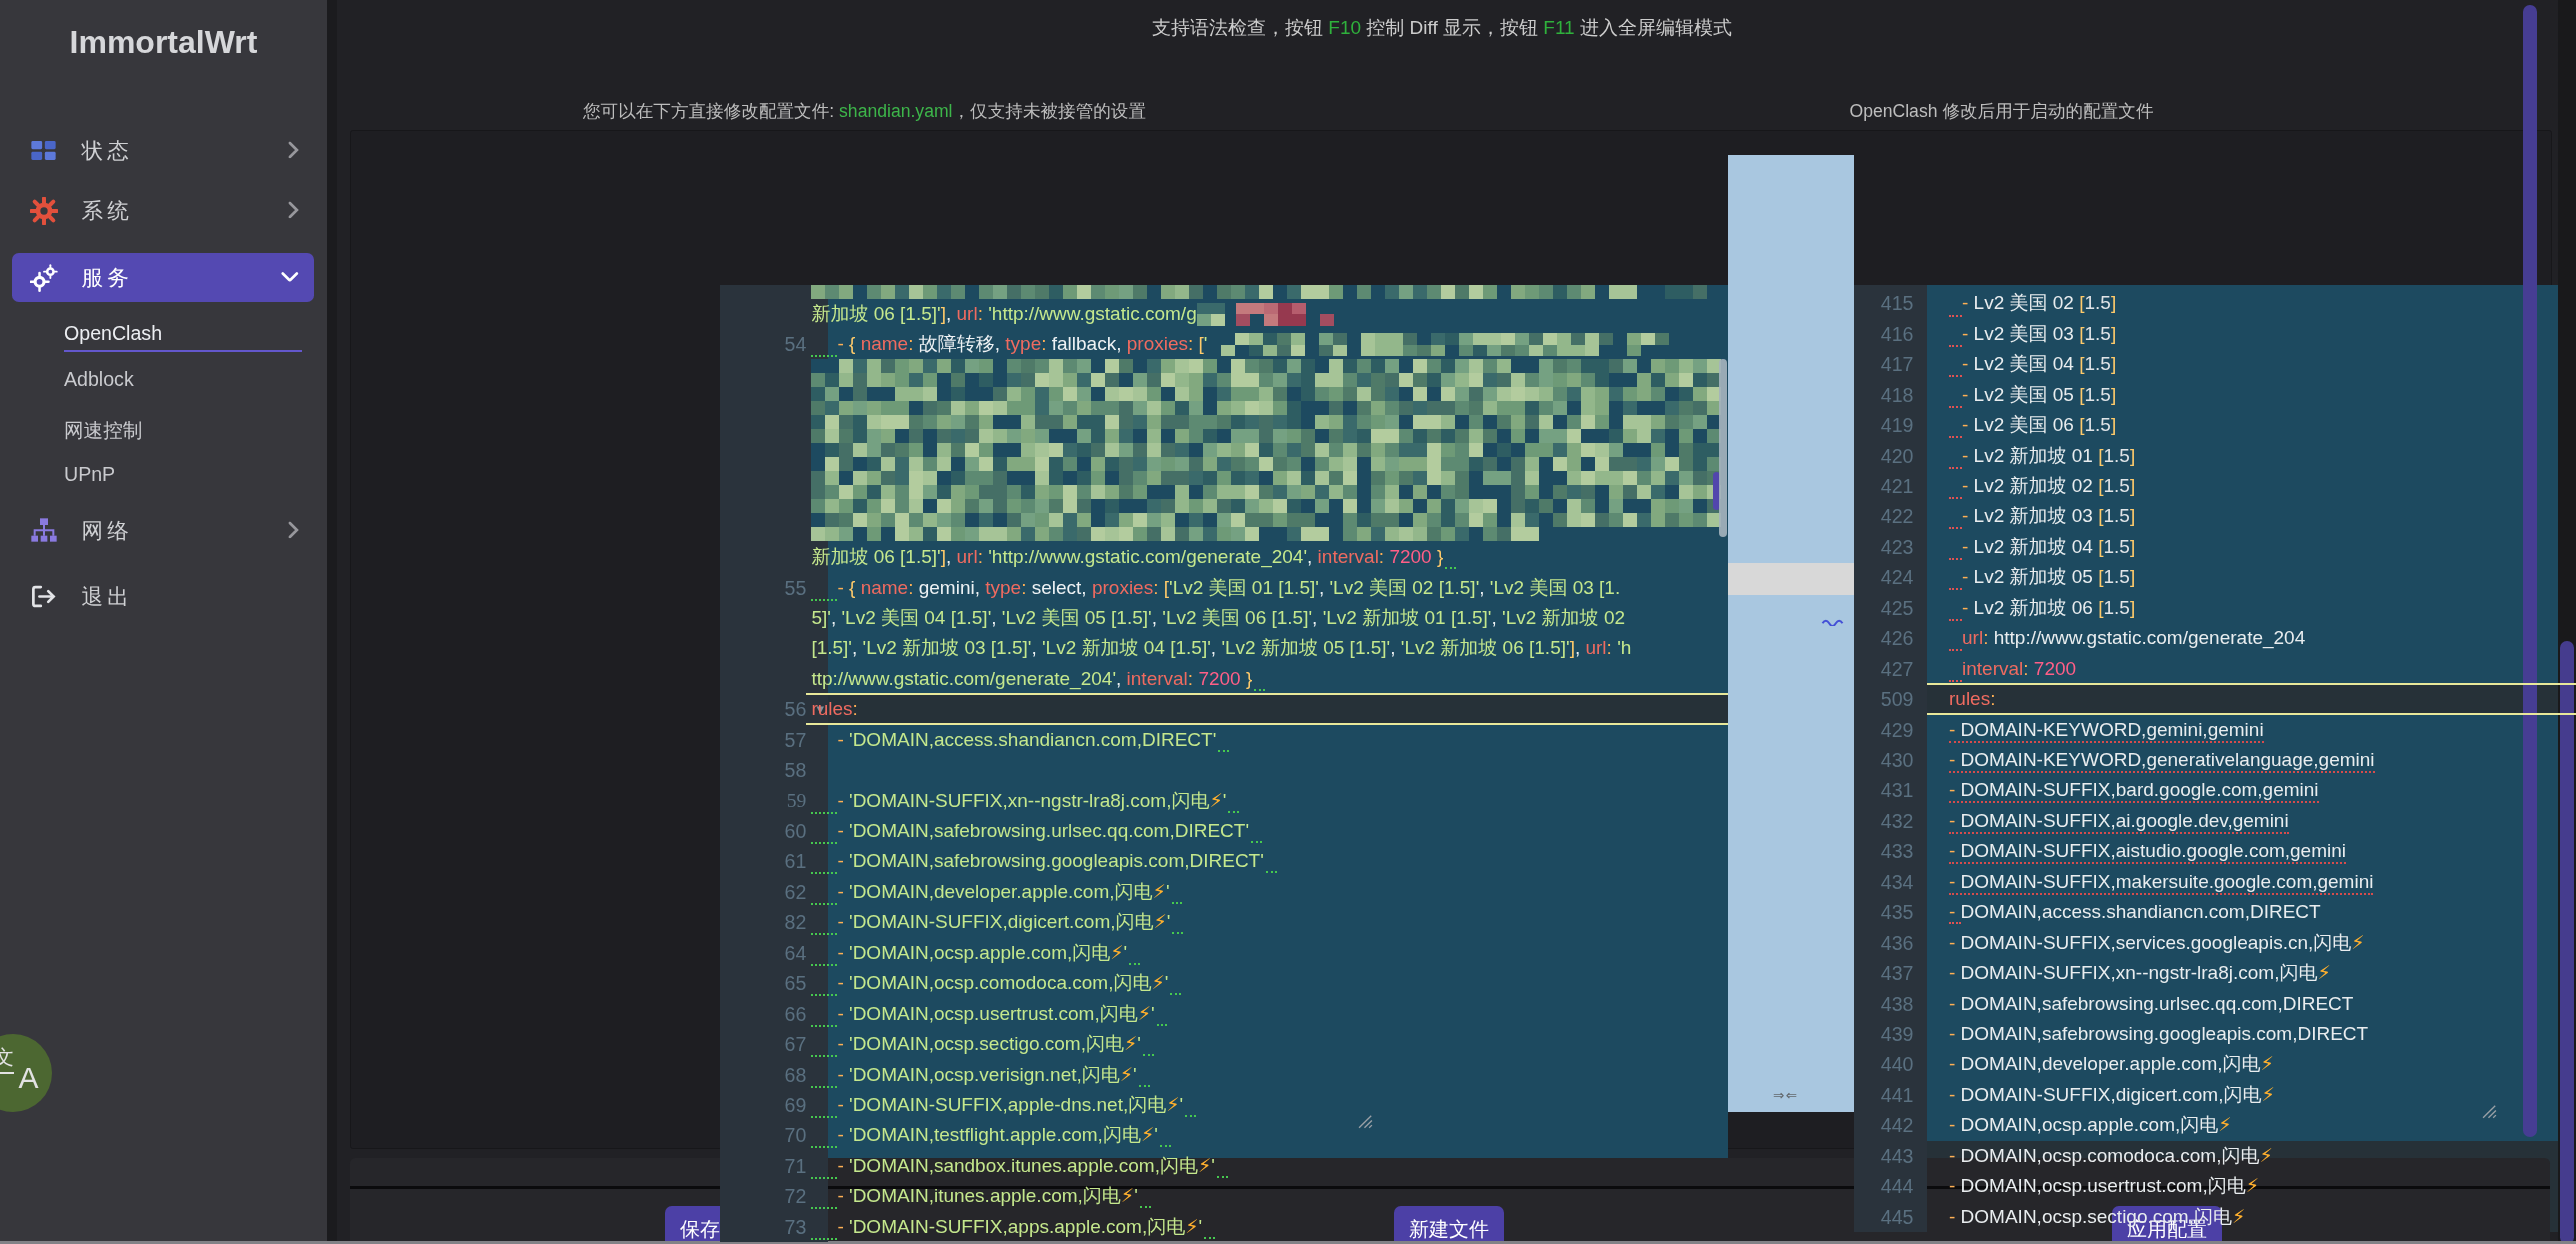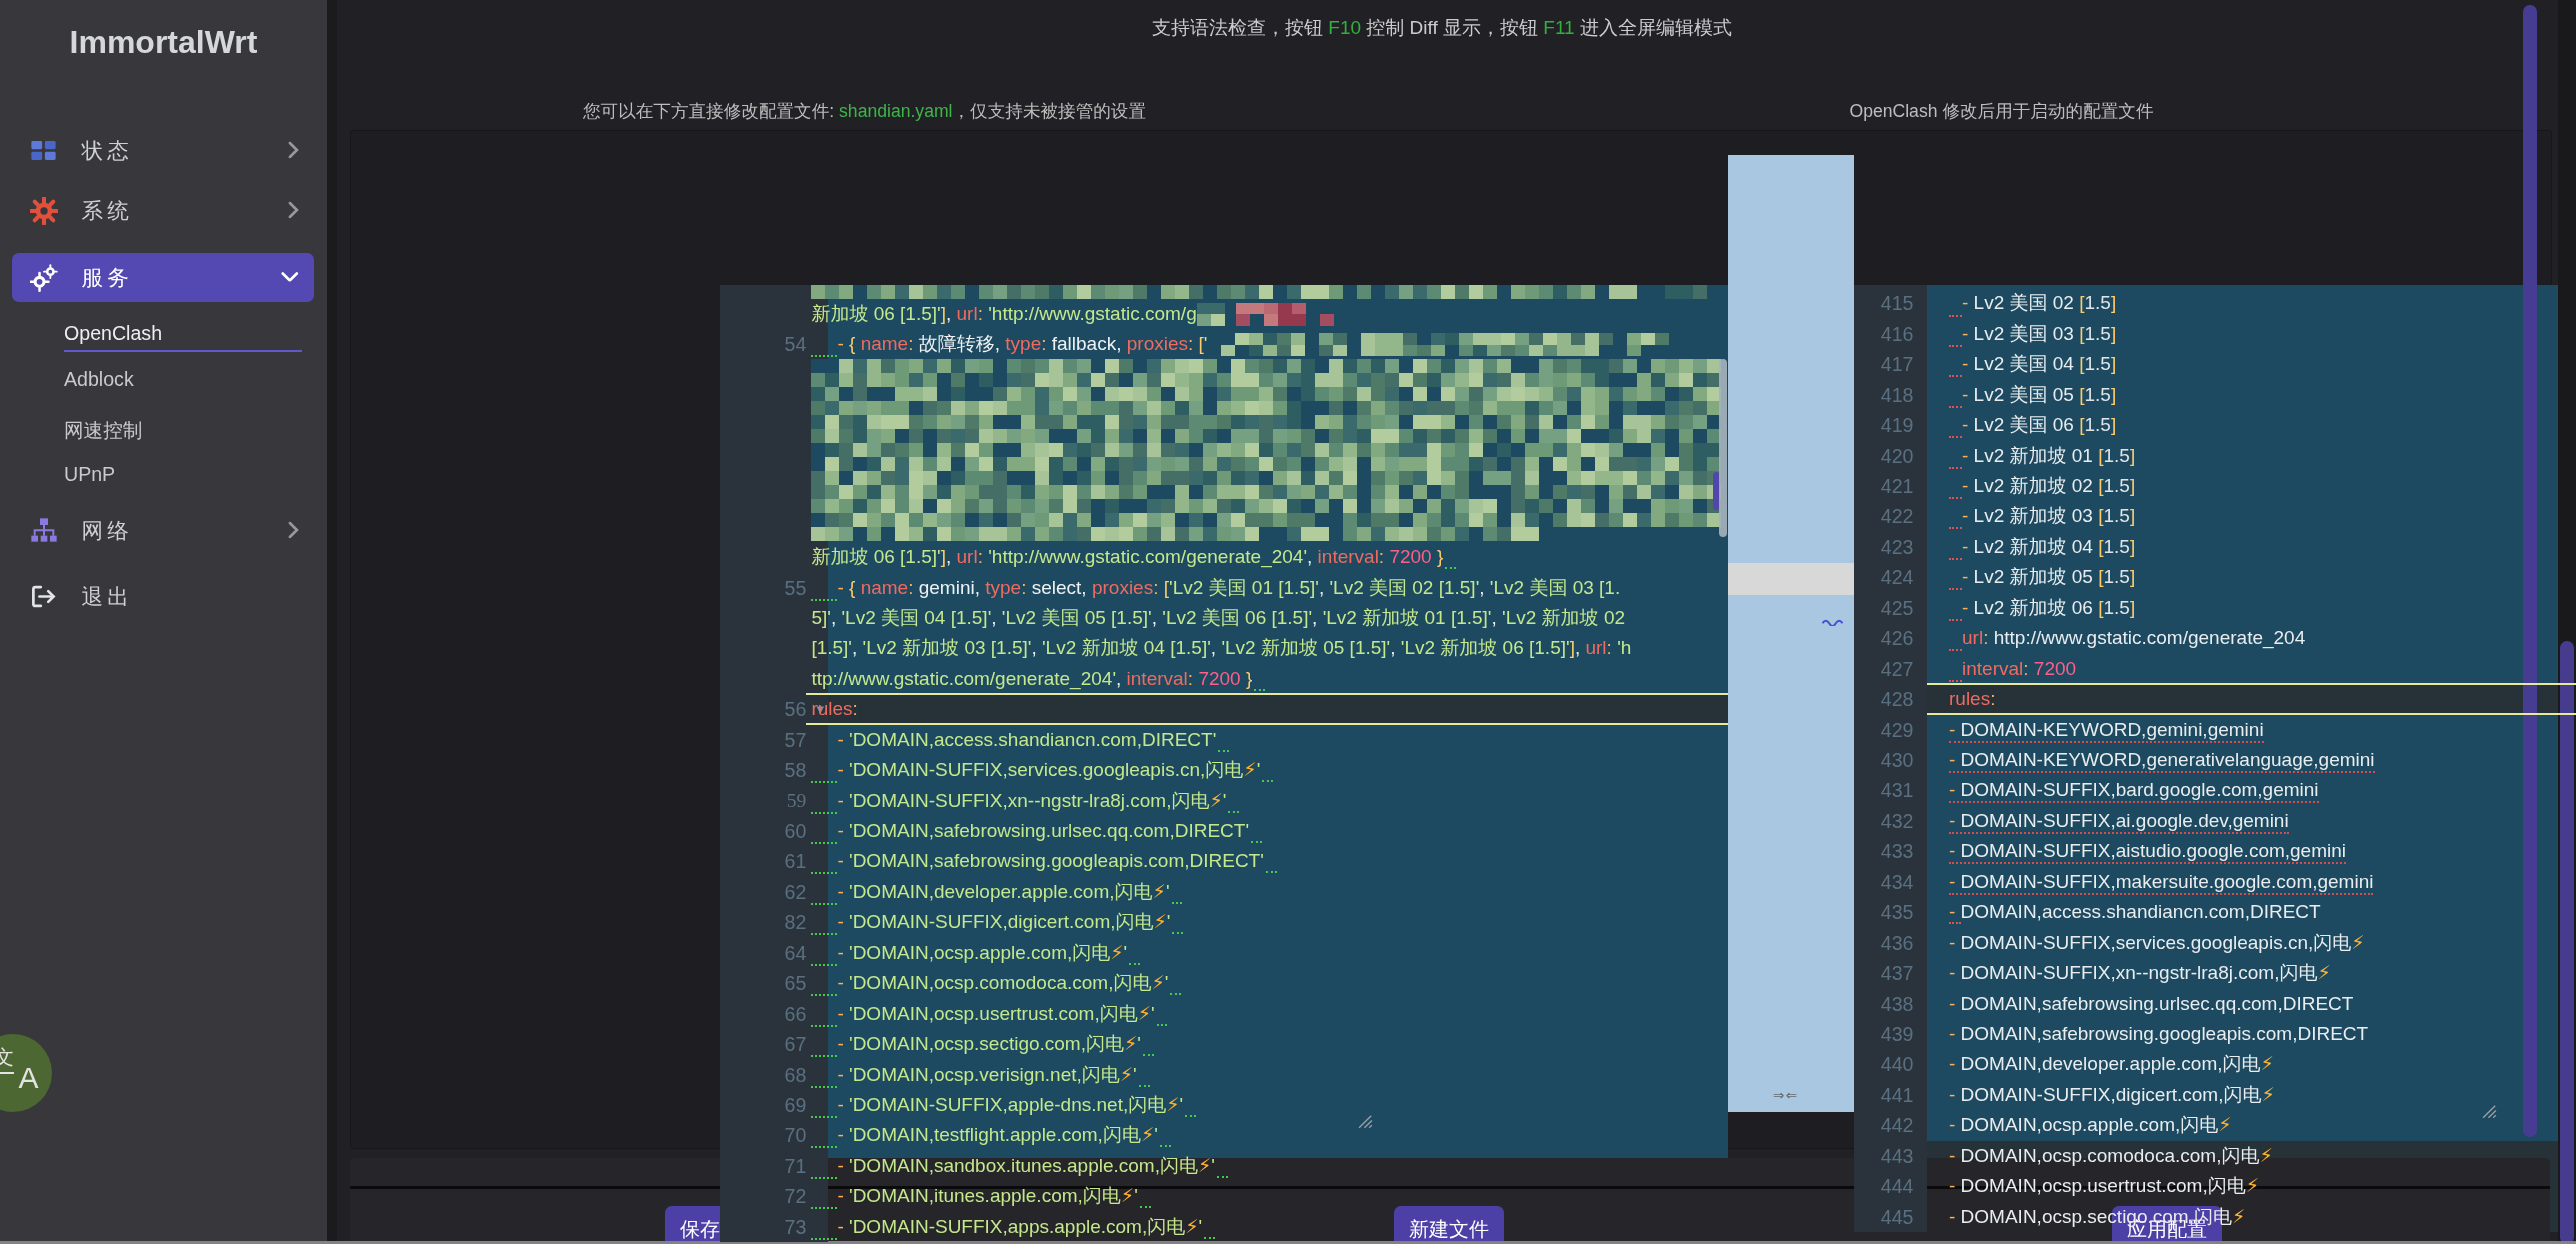--- a/index.html
+++ b/index.html
@@ -1141,21 +1141,20 @@
             <i style="background:#b3cc9e"></i>
             <i style="background:#b3cc9e"></i>
           </div>
           <div class="crow" style="top: 257px;"><span class="tok-s">新加坡 06 [1.5]'</span><span class="tok-b">]</span><span class="tok-p">, </span><span class="tok-k">url</span><span class="tok-c">:</span><span class="tok-p"> </span><span class="tok-s">'http://www.gstatic.com/generate_204'</span><span class="tok-p">, </span><span class="tok-k">interval</span><span class="tok-c">:</span><span class="tok-p"> </span><span class="tok-n">7200</span><span class="tok-p"> </span><span class="tok-b">}</span><span class="g-tail"></span></div>
           <div class="crow" style="top: 288px;"><span class="ind g-lead" style="width: 26px;"></span><span class="tok-d">- </span><span class="tok-b">{ </span><span class="tok-k">name</span><span class="tok-c">:</span><span class="tok-p"> gemini, </span><span class="tok-k">type</span><span class="tok-c">:</span><span class="tok-p"> select, </span><span class="tok-k">proxies</span><span class="tok-c">:</span><span class="tok-p"> </span><span class="tok-b">[</span><span class="tok-s">'Lv2 美国 01 [1.5]'</span><span class="tok-p">, </span><span class="tok-s">'Lv2 美国 02 [1.5]'</span><span class="tok-p">, </span><span class="tok-s">'Lv2 美国 03 [1.</span></div>
           <div class="crow" style="top: 318px;"><span class="tok-s">5]'</span><span class="tok-p">, </span><span class="tok-s">'Lv2 美国 04 [1.5]'</span><span class="tok-p">, </span><span class="tok-s">'Lv2 美国 05 [1.5]'</span><span class="tok-p">, </span><span class="tok-s">'Lv2 美国 06 [1.5]'</span><span class="tok-p">, </span><span class="tok-s">'Lv2 新加坡 01 [1.5]'</span><span class="tok-p">, </span><span class="tok-s">'Lv2 新加坡 02</span></div>
           <div class="crow" style="top: 348px;"><span class="tok-s">[1.5]'</span><span class="tok-p">, </span><span class="tok-s">'Lv2 新加坡 03 [1.5]'</span><span class="tok-p">, </span><span class="tok-s">'Lv2 新加坡 04 [1.5]'</span><span class="tok-p">, </span><span class="tok-s">'Lv2 新加坡 05 [1.5]'</span><span class="tok-p">, </span><span class="tok-s">'Lv2 新加坡 06 [1.5]'</span><span class="tok-b">]</span><span class="tok-p">, </span><span class="tok-k">url</span><span class="tok-c">:</span><span class="tok-p"> </span><span class="tok-s">'h</span></div>
           <div class="crow" style="top: 379px;"><span class="tok-s">ttp://www.gstatic.com/generate_204'</span><span class="tok-p">, </span><span class="tok-k">interval</span><span class="tok-c">:</span><span class="tok-p"> </span><span class="tok-n">7200</span><span class="tok-p"> </span><span class="tok-b">}</span><span class="g-tail"></span></div>
           <div class="crow" style="top: 409px;"><span class="tok-k">rules</span><span class="tok-c">:</span></div>
           <div class="crow" style="top: 440px;"><span class="ind" style="width: 26px;"></span><span class="tok-d">- </span><span class="tok-s">'DOMAIN,access.shandiancn.com,DIRECT'</span><span class="g-tail"></span></div>
-          <div class="crow" style="top: 470px;"><span class="ind g-lead" style="width: 26px;"></span><span class="tok-d">- </span><span class="tok-s">'DOMAIN-SUFFIX,services.googleapis.cn,闪电</span><span class="tok-z">⚡</span><span class="tok-s">'</span><span class="g-tail"></span></div>
           <div class="crow" style="top: 501px;"><span class="ind g-lead" style="width: 26px;"></span><span class="tok-d">- </span><span class="tok-s">'DOMAIN-SUFFIX,xn--ngstr-lra8j.com,闪电</span><span class="tok-z">⚡</span><span class="tok-s">'</span><span class="g-tail"></span></div>
           <div class="crow" style="top: 531px;"><span class="ind g-lead" style="width: 26px;"></span><span class="tok-d">- </span><span class="tok-s">'DOMAIN,safebrowsing.urlsec.qq.com,DIRECT'</span><span class="g-tail"></span></div>
           <div class="crow" style="top: 561px;"><span class="ind g-lead" style="width: 26px;"></span><span class="tok-d">- </span><span class="tok-s">'DOMAIN,safebrowsing.googleapis.com,DIRECT'</span><span class="g-tail"></span></div>
           <div class="crow" style="top: 592px;"><span class="ind g-lead" style="width: 26px;"></span><span class="tok-d">- </span><span class="tok-s">'DOMAIN,developer.apple.com,闪电</span><span class="tok-z">⚡</span><span class="tok-s">'</span><span class="g-tail"></span></div>
           <div class="crow" style="top: 622px;"><span class="ind g-lead" style="width: 26px;"></span><span class="tok-d">- </span><span class="tok-s">'DOMAIN-SUFFIX,digicert.com,闪电</span><span class="tok-z">⚡</span><span class="tok-s">'</span><span class="g-tail"></span></div>
           <div class="crow" style="top: 653px;"><span class="ind g-lead" style="width: 26px;"></span><span class="tok-d">- </span><span class="tok-s">'DOMAIN,ocsp.apple.com,闪电</span><span class="tok-z">⚡</span><span class="tok-s">'</span><span class="g-tail"></span></div>
           <div class="crow" style="top: 683px;"><span class="ind g-lead" style="width: 26px;"></span><span class="tok-d">- </span><span class="tok-s">'DOMAIN,ocsp.comodoca.com,闪电</span><span class="tok-z">⚡</span><span class="tok-s">'</span><span class="g-tail"></span></div>
           <div class="crow" style="top: 714px;"><span class="ind g-lead" style="width: 26px;"></span><span class="tok-d">- </span><span class="tok-s">'DOMAIN,ocsp.usertrust.com,闪电</span><span class="tok-z">⚡</span><span class="tok-s">'</span><span class="g-tail"></span></div>
           <div class="crow" style="top: 744px;"><span class="ind g-lead" style="width: 26px;"></span><span class="tok-d">- </span><span class="tok-s">'DOMAIN,ocsp.sectigo.com,闪电</span><span class="tok-z">⚡</span><span class="tok-s">'</span><span class="g-tail"></span></div>
           <div class="crow" style="top: 775px;"><span class="ind g-lead" style="width: 26px;"></span><span class="tok-d">- </span><span class="tok-s">'DOMAIN,ocsp.verisign.net,闪电</span><span class="tok-z">⚡</span><span class="tok-s">'</span><span class="g-tail"></span></div>
@@ -1185,21 +1184,21 @@
           <span class="gnum" style="top: 95px;">418</span>
           <span class="gnum" style="top: 125px;">419</span>
           <span class="gnum" style="top: 156px;">420</span>
           <span class="gnum" style="top: 186px;">421</span>
           <span class="gnum" style="top: 216px;">422</span>
           <span class="gnum" style="top: 247px;">423</span>
           <span class="gnum" style="top: 277px;">424</span>
           <span class="gnum" style="top: 308px;">425</span>
           <span class="gnum" style="top: 338px;">426</span>
           <span class="gnum" style="top: 369px;">427</span>
-          <span class="gnum" style="top: 399px;">428</span>
+          <span class="gnum" style="top: 399px;">509</span>
           <span class="gnum" style="top: 430px;">429</span>
           <span class="gnum" style="top: 460px;">430</span>
           <span class="gnum" style="top: 490px;">431</span>
           <span class="gnum" style="top: 521px;">432</span>
           <span class="gnum" style="top: 551px;">433</span>
           <span class="gnum" style="top: 582px;">434</span>
           <span class="gnum" style="top: 612px;">435</span>
           <span class="gnum" style="top: 643px;">436</span>
           <span class="gnum" style="top: 673px;">437</span>
           <span class="gnum" style="top: 704px;">438</span>

